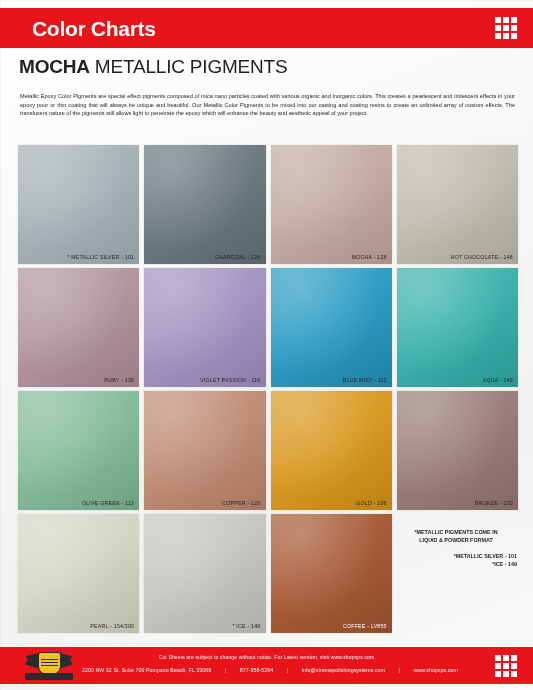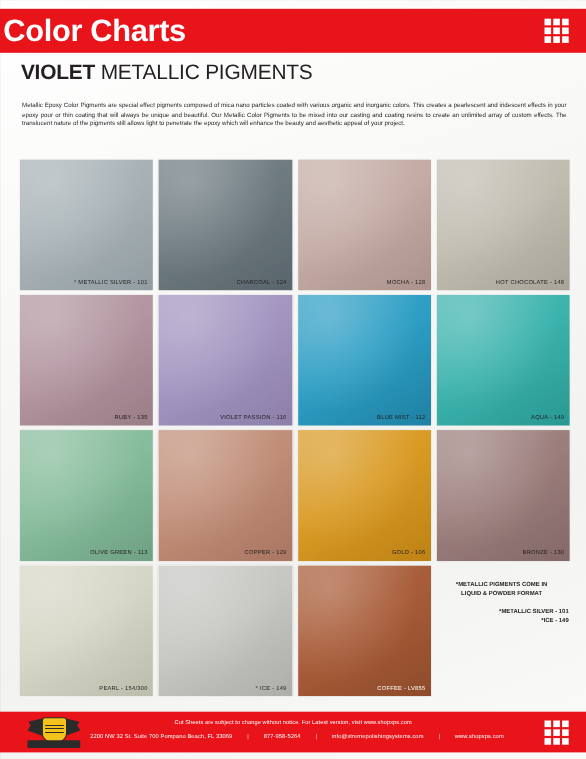--- a/index.html
+++ b/index.html
@@ -32,23 +32,23 @@
     position: absolute;
     left: 0; top: 8px;
     width: 533px;
     height: 40px;
     background: #e8141a;
     display: flex;
     align-items: center;
     z-index: 5;
   }
   .header-title {
-    margin-left: 3px;
+    margin-left: 32px;
     color: #ffffff;
-    font-size: 28px;
+    font-size: 21px;
     font-weight: bold;
     letter-spacing: -0.3px;
     line-height: 1;
   }
   .grid-icon {
     position: absolute;
     right: 16px;
     top: 9px;
     display: grid;
     grid-template-columns: repeat(3, 6px);
@@ -267,21 +267,21 @@
       <i></i>
       <i></i>
       <i></i>
       <i></i>
       <i></i>
       <i></i>
   </div>
 </div>
 
 <div class="subtitle">
-  <span class="strong">VIOLET</span><span class="light"> METALLIC PIGMENTS</span>
+  <span class="strong">MOCHA</span><span class="light"> METALLIC PIGMENTS</span>
 </div>
 
 <div class="intro">Metallic Epoxy Color Pigments are special effect pigments composed of mica nano particles coated with various organic and inorganic colors. This creates a pearlescent and iridescent effects in your epoxy pour or thin coating that will always be unique and beautiful. Our Metallic Color Pigments to be mixed into our casting and coating resins to create an unlimited array of custom effects. The translucent nature of the pigments still allows light to penetrate the epoxy which will enhance the beauty and aesthetic appeal of your project.</div>
 
 <div class="swatch-grid">
   <div class="swatch-row">
     <div class="swatch">
       <div class="fill" style="background: linear-gradient(150deg, rgb(168, 178, 182) 0%, rgb(168, 178, 182) 45%, rgb(154, 166, 172) 100%);"></div>
       <div class="sheen"></div>
       <div class="label dark">* METALLIC SILVER - 101</div>

